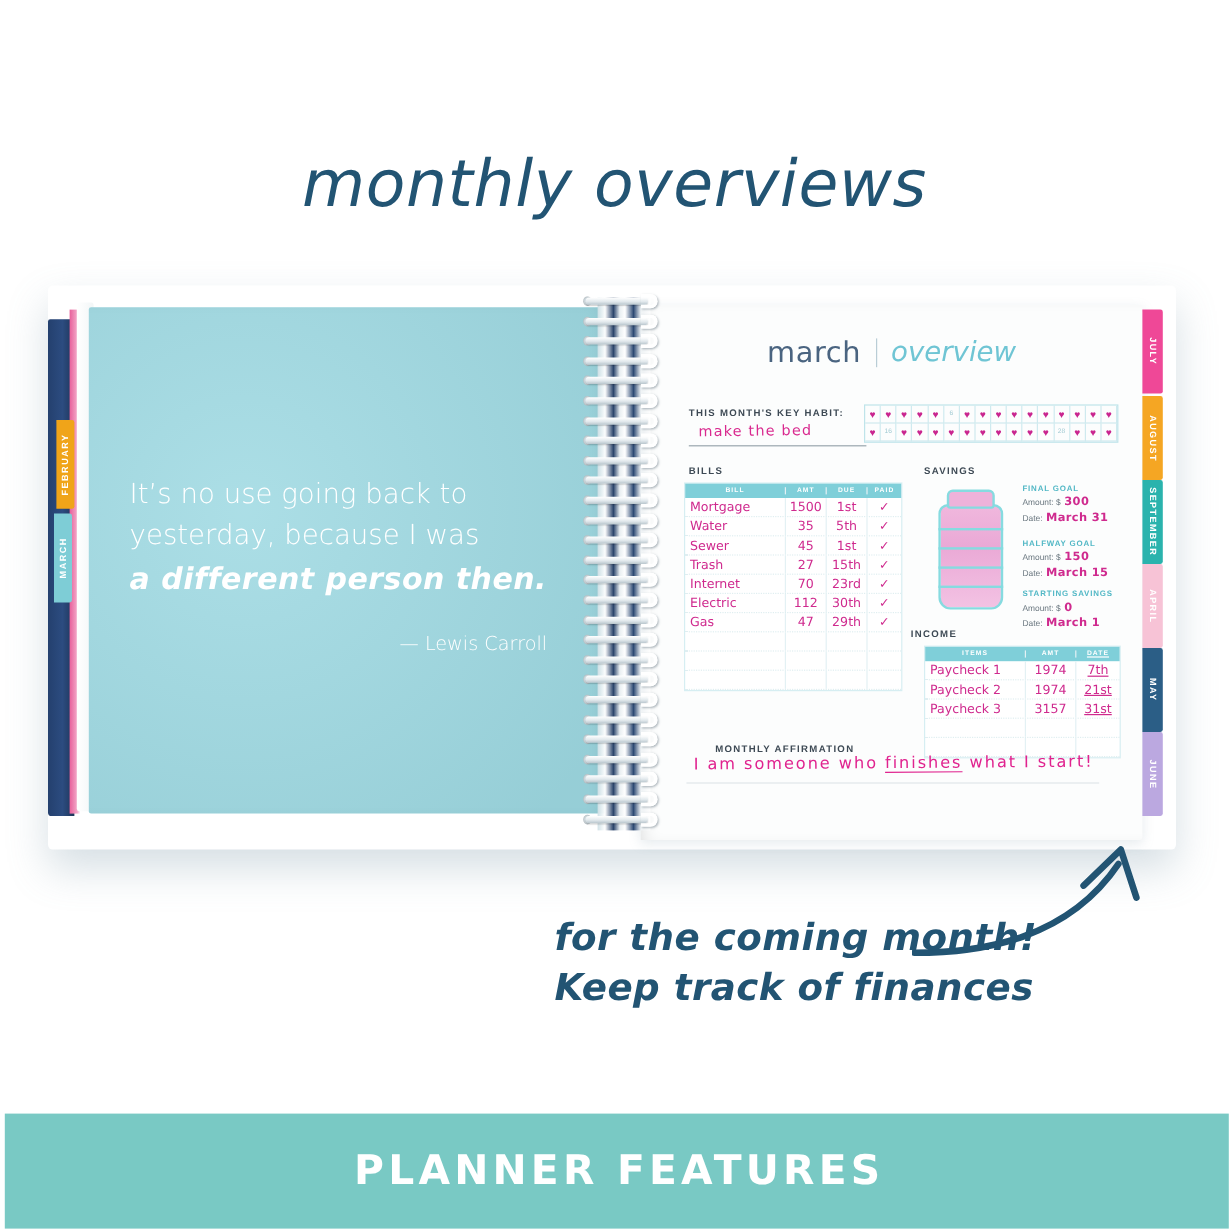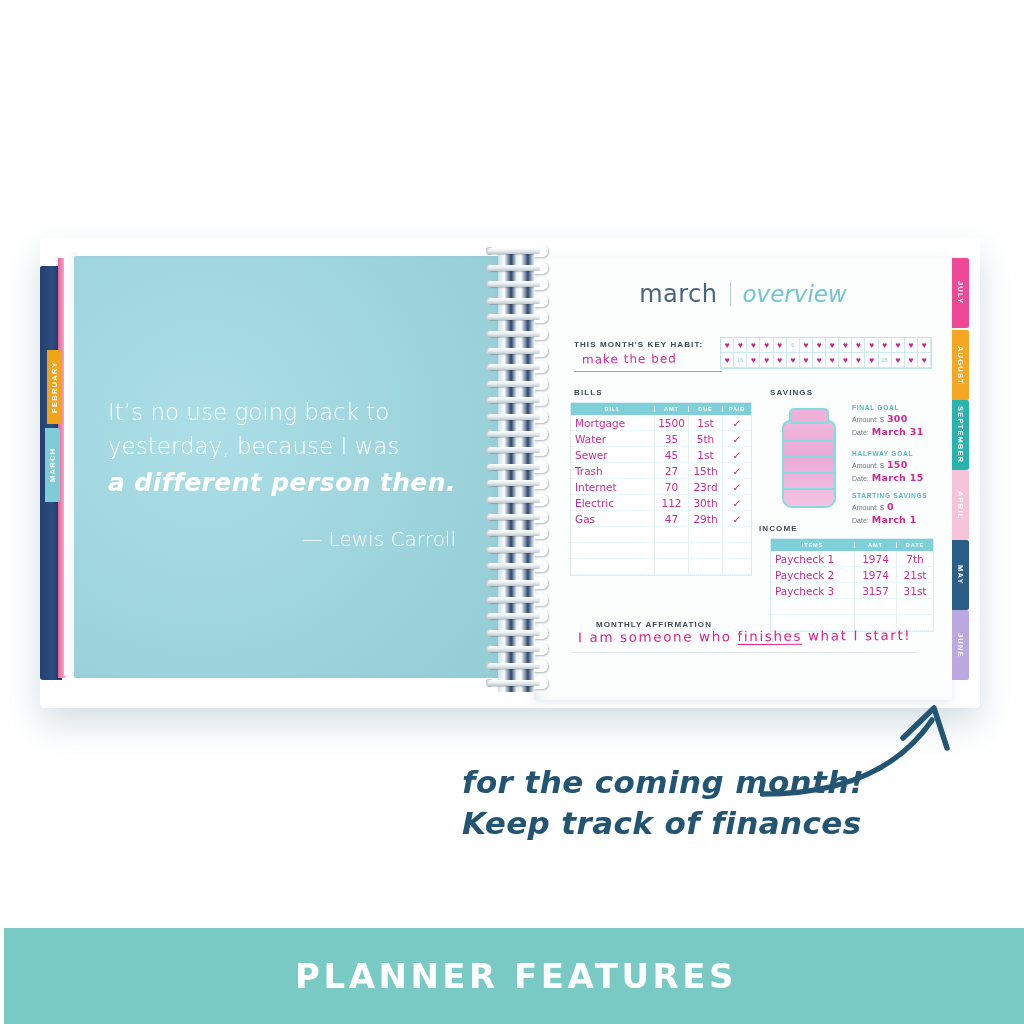--- a/index.html
+++ b/index.html
@@ -69,21 +69,21 @@
     font-weight: 300;
   }
   .quote-l3 {
     font-family: "DejaVu Sans", sans-serif;
     font-style: italic; font-weight: 700;
     font-size: 25px; color: #ffffff;
     margin-top: 4px; letter-spacing: 0.4px;
   }
   .quote-author {
     font-family: "DejaVu Sans", sans-serif;
-    font-size: 20px; color:#ffffff; text-align: right;
+    font-size: 16px; color:#ffffff; text-align: right;
     margin-top: 30px; padding-right: 12px; font-weight: 300;
   }
 
   
   .ltab {
     position: absolute; width: 15px;
     font-size: 7.5px; font-weight: 700; color: #ffffff;
     letter-spacing: 1.3px;
     writing-mode: vertical-rl; text-orientation: mixed;
     transform: rotate(180deg);
@@ -205,21 +205,21 @@
   .trow span.empty { color: transparent; }
   .vsep { border-right: 1px solid #e3f1f4; }
   .chk { color:#cf2a8e; font-size: 11px; }
 
   
   #bills-table { left: 36px; top: 148px; width: 182px; }
   .bt-c1 { width: 84px; } .bt-c2 { width: 34px; } .bt-c3 { width: 34px; } .bt-c4 { width: 28px; }
 
   
   #income-table { left: 236px; top: 284px; width: 164px; }
-  .it-c1 { width: 84px; } .it-c2 { width: 42px; } .it-c3 { width: 36px; }
+  .it-c1 { width: 84px; } .it-c2 { width: 42px; } .it-c3 { width: 36px; text-decoration: underline; }
 
   
   .jar {
     position:absolute; left: 244px; top: 152px; width: 62px; height: 104px;
   }
   .jar-body {
     position:absolute; left:4px; top:14px; width:54px; height:88px;
     background: linear-gradient(180deg,#f0b7dd 0%, #eaa9d6 40%, #f3c2e3 100%);
     border: 2px solid #86dbe0; border-radius: 8px 8px 10px 10px;
   }
@@ -285,20 +285,21 @@
   .banner span {
     font-family: "DejaVu Sans", sans-serif;
     font-size: 34px; font-weight:700; color:#ffffff; letter-spacing: 3.5px;
   }
 </style>
 </head>
 <body>
 
 <div id="stage">
 
+  <div class="headline">monthly overviews</div>
 
   <div class="book-shadow"></div>
 
   <div class="cover-navy"></div>
   <div class="cover-pink"></div>
   <div class="cover-white"></div>
 
   <div class="ltab ltab-feb">FEBRUARY</div>
   <div class="ltab ltab-mar">MARCH</div>
 

